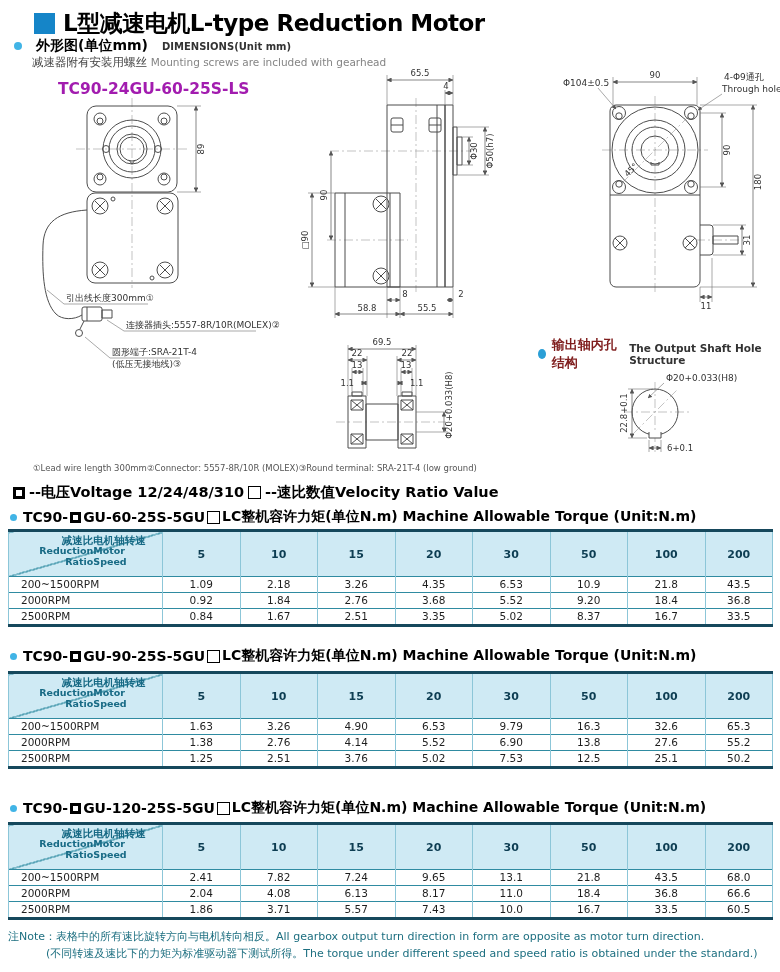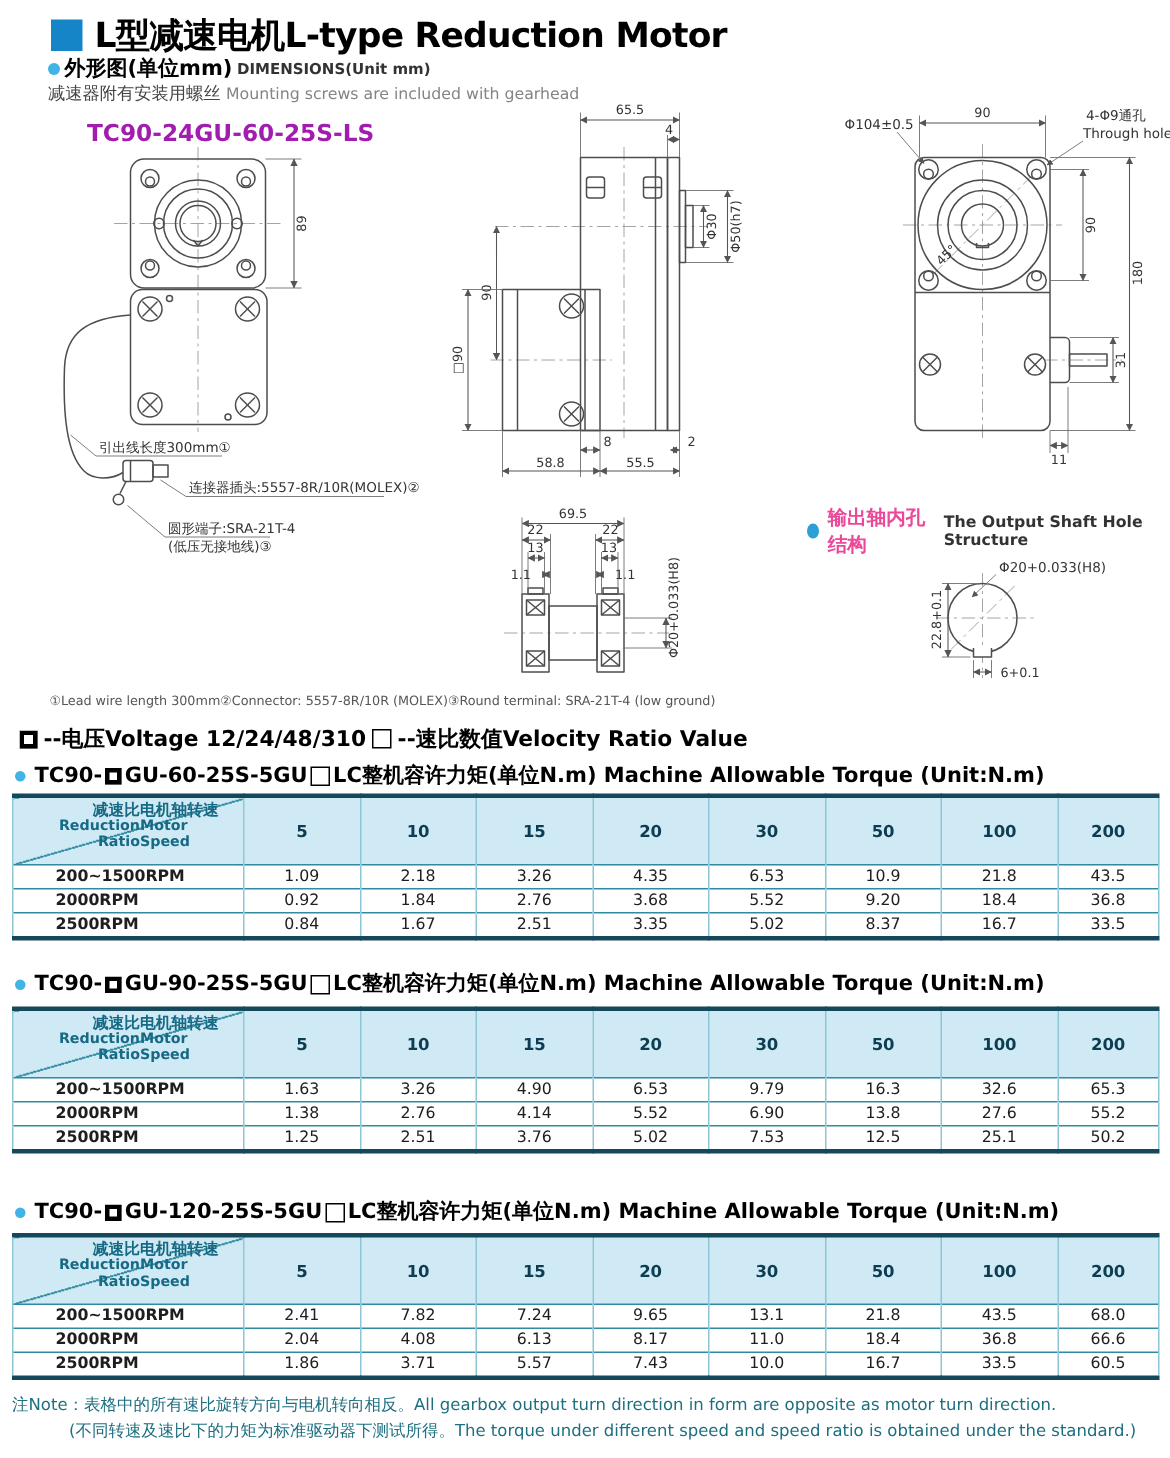--- a/index.html
+++ b/index.html
@@ -6,32 +6,32 @@
   #page{position:relative;width:780px;height:972px;background:#fff;overflow:hidden;
         font-family:"DejaVu Sans","Liberation Sans",sans-serif;color:#111;}
   .abs{position:absolute;}
 
   
   .hdr{top:8px;left:34px;display:flex;align-items:center;gap:8px;}
   .hdr-sq{width:21px;height:21px;background:#1585c8;display:inline-block;}
   .hdr-title{font-size:23px;font-weight:bold;letter-spacing:-0.5px;color:#000;}
 
   
-  .dim-head{top:37px;left:32px;display:flex;align-items:center;gap:3px;}
+  .dim-head{top:37px;left:14px;display:flex;align-items:center;gap:14px;}
   .dot{width:8px;height:8px;border-radius:50%;background:#41b4e6;display:inline-block;flex:0 0 auto;}
   .dot-sm{width:7px;height:7px;}
   .dim-zh{font-size:14px;font-weight:bold;color:#000;}
   .dim-en{font-size:10px;font-weight:bold;color:#333;}
   .dim-sub{top:55px;left:32px;font-size:11.5px;color:#444;}
   .dim-sub .en{font-size:10.5px;color:#848484;}
   .model{top:80px;left:58px;font-size:15.5px;font-weight:bold;color:#a21caf;}
 
   
   .hole-head{top:336px;left:538px;display:flex;align-items:center;gap:6px;}
-  .hole-zh{font-size:13px;font-weight:bold;color:#ec4899;}
+  .hole-zh{font-size:13px;font-weight:bold;color:#7f1d1d;}
   .hole-en{font-size:10.5px;font-weight:700;color:#333;}
   .hole-dot{width:10px;height:10px;border-radius:50%;background:#2b9fd6;}
 
   
   .legend{top:463px;left:33px;display:flex;font-size:8.5px;color:#555;}
   .volt{top:483px;left:13px;display:flex;align-items:center;gap:4px;font-size:14.5px;font-weight:bold;color:#000;}
   .sq-f{width:12px;height:12px;display:inline-block;background:#000;
         box-shadow:inset 0 0 0 3px #000, inset 0 0 0 12px #fff;flex:0 0 auto;}
   .sq-o{width:11px;height:11px;display:inline-block;border:1.5px solid #000;background:#fff;flex:0 0 auto;}
   .sq-f.sm{width:11px;height:11px;}
@@ -51,21 +51,21 @@
       linear-gradient(to bottom right, rgba(0,0,0,0) calc(50% - 0.6px), #2f8ba1 calc(50% - 0.6px), #2f8ba1 calc(50% + 0.6px), rgba(0,0,0,0) calc(50% + 0.6px)) #cfeaf4;}
   .corner-in{display:flex;flex-direction:row;justify-content:space-between;height:44px;padding:2px 6px;box-sizing:border-box;}
   .corner-top{text-align:right;line-height:1.15;color:#176a85;}
   .corner-top .zh{font-size:10.5px;font-weight:bold;}
   .corner-top .en{font-size:9.5px;font-weight:bold;}
   .corner-bot{text-align:left;line-height:1.15;color:#176a85;}
   .corner-bot .zh{font-size:10.5px;font-weight:bold;}
   .corner-bot .en{font-size:9.5px;font-weight:bold;}
   .torque tbody td{height:15px;font-size:10.5px;color:#1e1e1e;text-align:center;
                    border-top:1px solid #2f8ba1;background:#fff;line-height:15px;}
-  .torque tbody td.lbl{text-align:left;padding-left:28px;font-weight:bold;}
+  .torque tbody td.lbl{text-align:left;padding-left:12px;}
 
   
   .foot{font-size:11px;color:#1d6f80;}
   .foot1{top:929px;left:8px;}
   .foot2{top:946px;left:46px;}
 
   
   svg .ln{stroke:#4d4d4d;stroke-width:1;fill:none;stroke-linejoin:round;}
   svg .thin{stroke:#6e6e6e;stroke-width:.6;fill:none;}
   svg .cl{stroke:#9a9a9a;stroke-width:.6;stroke-dasharray:9 3 2 3;fill:none;}

